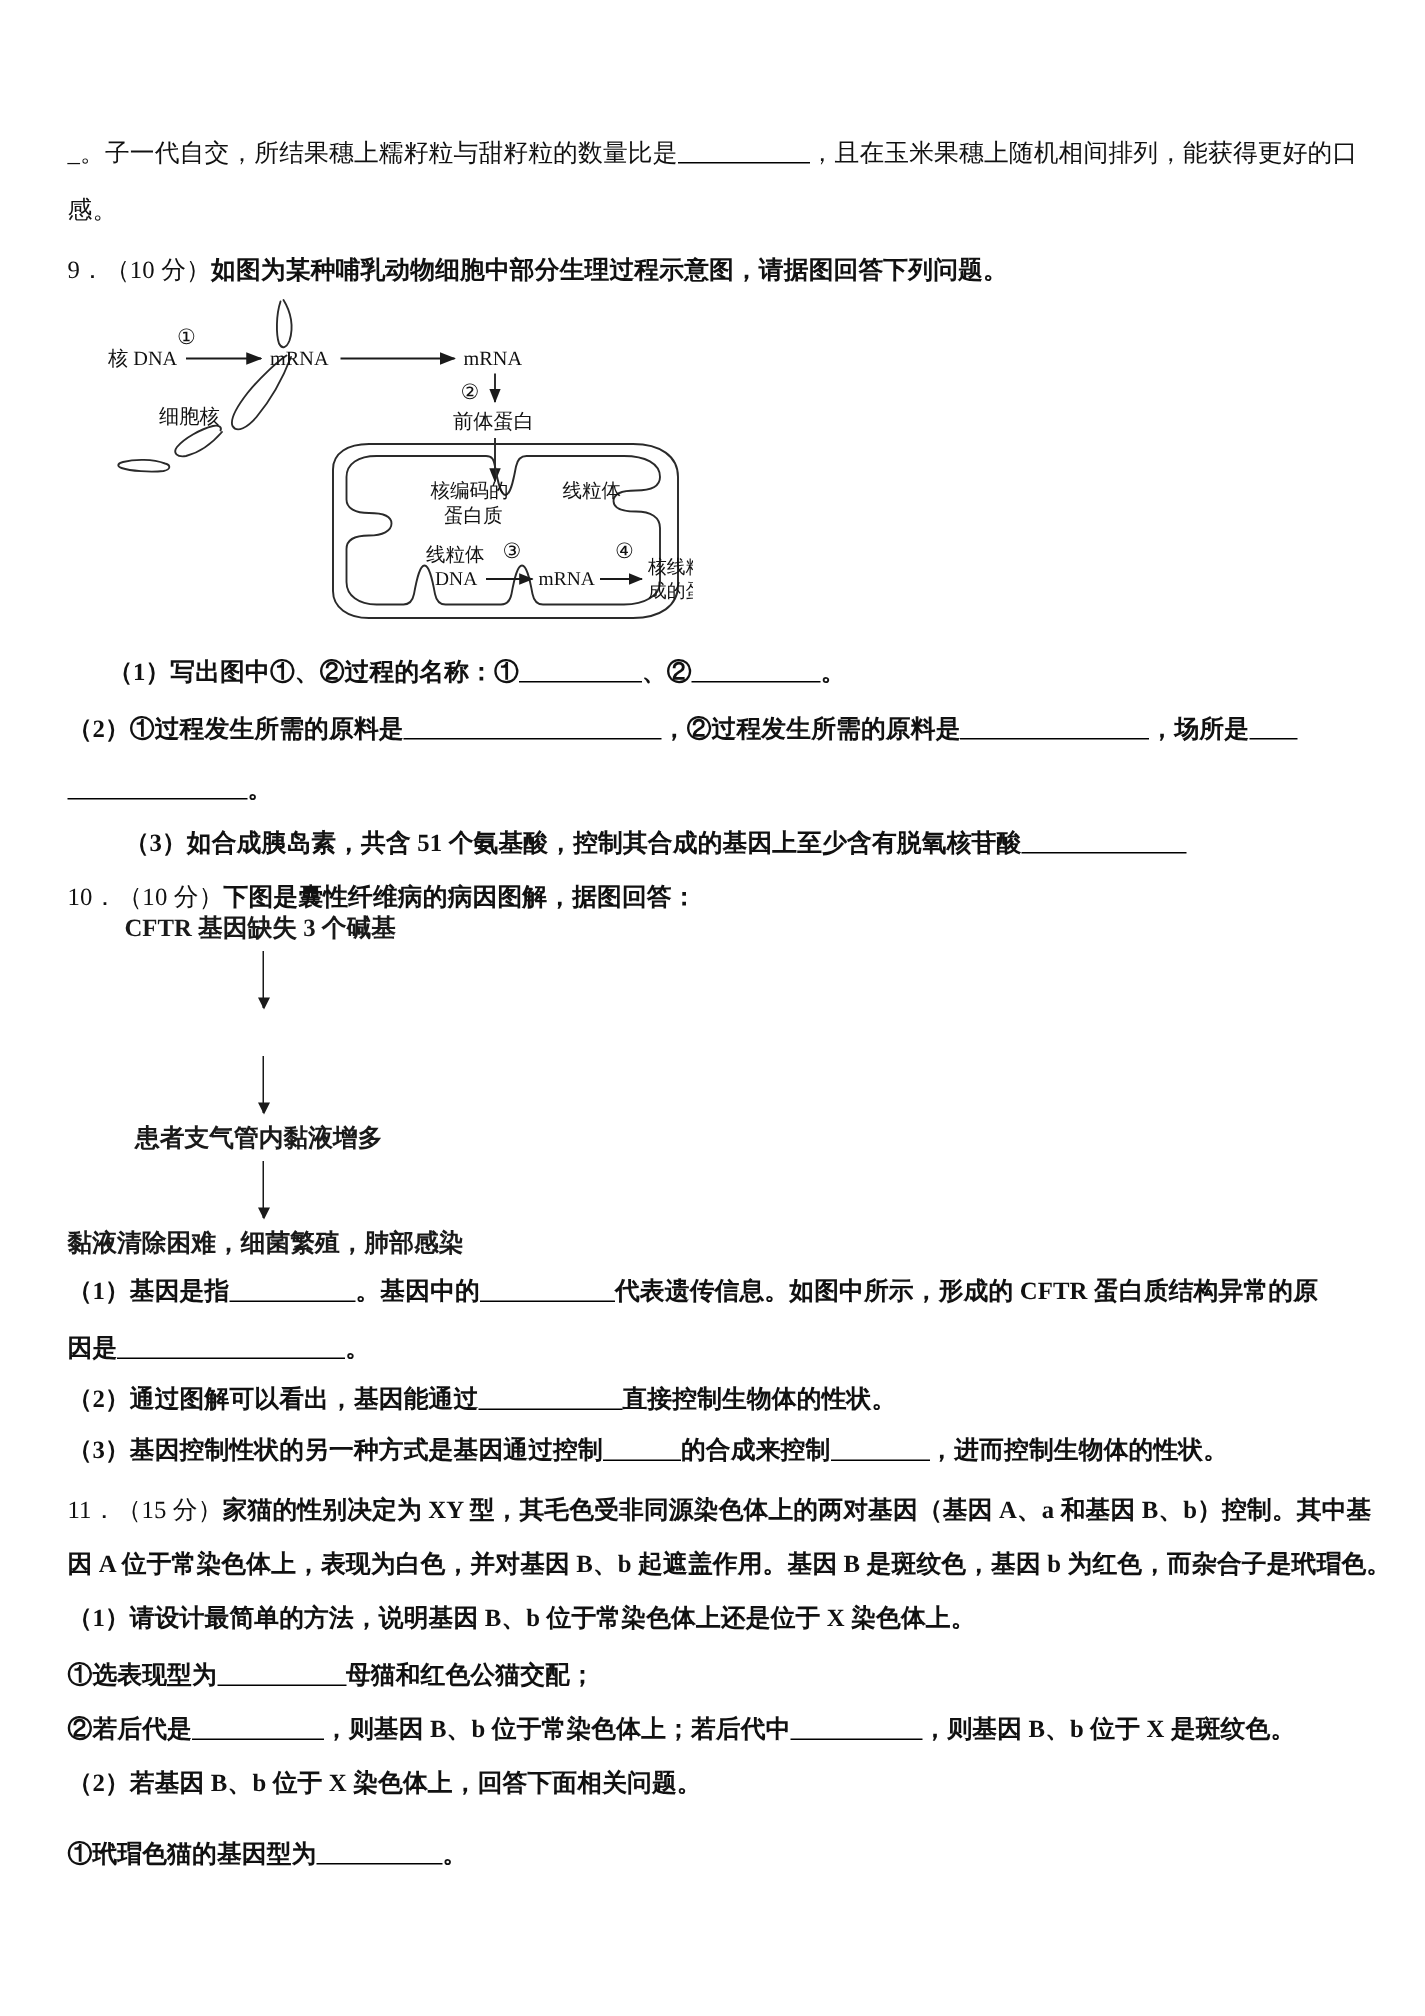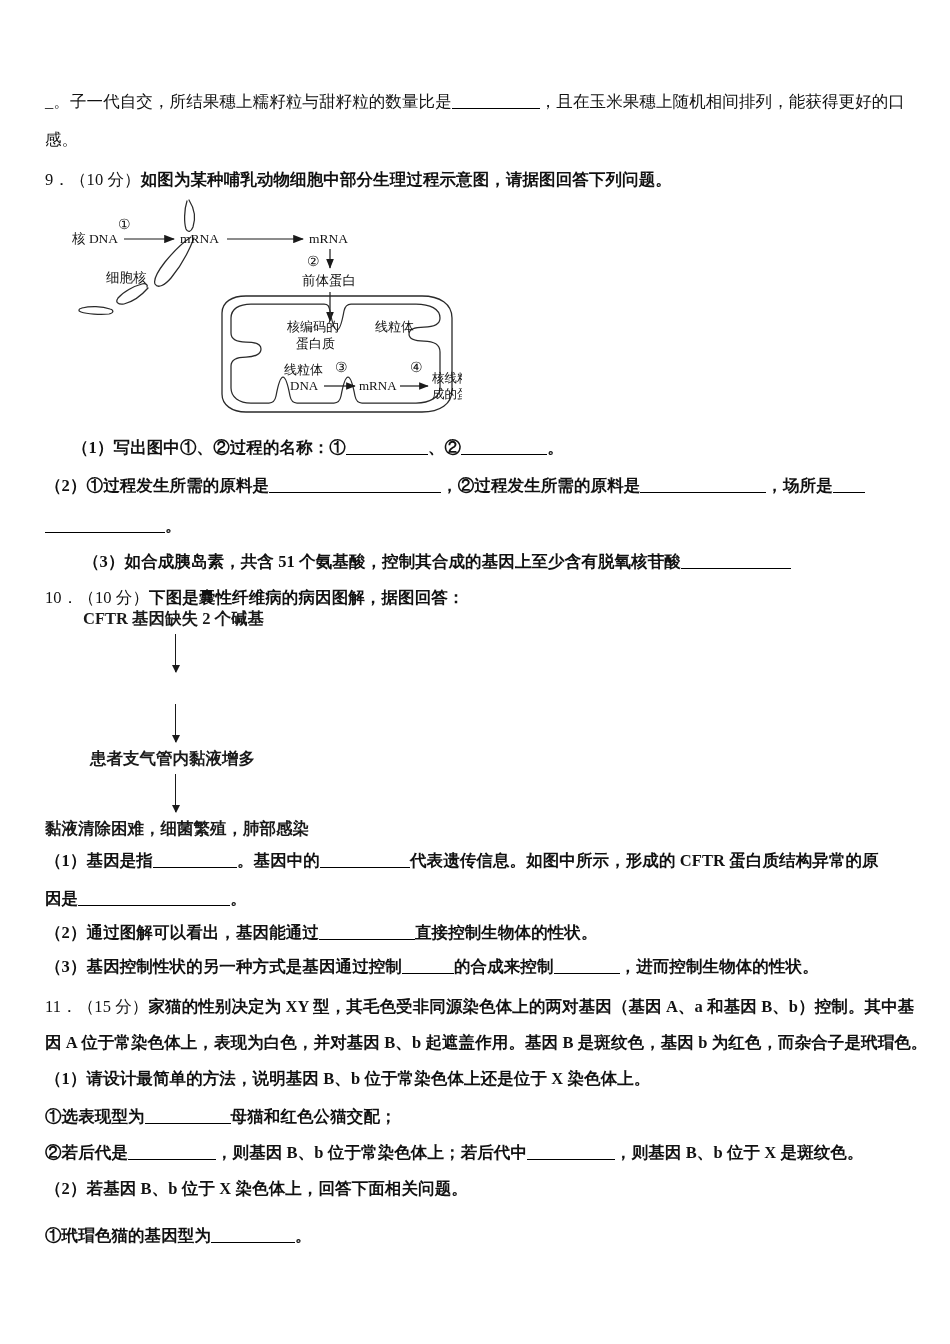--- a/index.html
+++ b/index.html
@@ -191,21 +191,21 @@
 
   <div class="line bold" style="left:45px; top:476px;"><span>（2）①过程发生所需的原料是</span><span class="blank" style="width:172px;"></span><span>，②过程发生所需的原料是</span><span class="blank" style="width:126px;"></span><span>，场所是</span><span class="blank" style="width:32px;"></span></div>
 
   <div class="line bold" style="left:45px; top:516px;"><span class="blank" style="width:120px;"></span><span>。</span></div>
 
   <div class="line bold" style="left:45px; top:552px;margin-left:38px;"><span>（3）如合成胰岛素，共含 51 个氨基酸，控制其合成的基因上至少含有脱氧核苷酸</span><span class="blank" style="width:110px;"></span></div>
 
   <div class="line" style="left:45px; top:588px;"><span>10．</span><span>（10 分）</span><span class="bold">下图是囊性纤维病的病因图解，据图回答：</span></div>
 
   <div id="fig-cftr">
-    <div class="cf-row" style="left:38px; top:2px;">CFTR 基因缺失 2 个碱基</div>
+    <div class="cf-row" style="left:38px; top:2px;">CFTR 基因缺失 3 个碱基</div>
     <div class="cf-arrow" style="left:130px; top:28px; height:38px;"></div>
     <div class="cf-arrow" style="left:130px; top:98px; height:38px;"></div>
     <div class="cf-row" style="left:45px; top:142px;">患者支气管内黏液增多</div>
     <div class="cf-arrow" style="left:130px; top:168px; height:38px;"></div>
     <div class="cf-row" style="left:0px; top:212px;">黏液清除困难，细菌繁殖，肺部感染</div>
   </div>
 
   <div class="line bold" style="left:45px; top:851px;"><span>（1）基因是指</span><span class="blank" style="width:84px;"></span><span>。基因中的</span><span class="blank" style="width:90px;"></span><span>代表遗传信息。如图中所示，形成的 CFTR 蛋白质结构异常的原</span></div>
 
   <div class="line bold" style="left:45px; top:889px;"><span>因是</span><span class="blank" style="width:152px;"></span><span>。</span></div>

